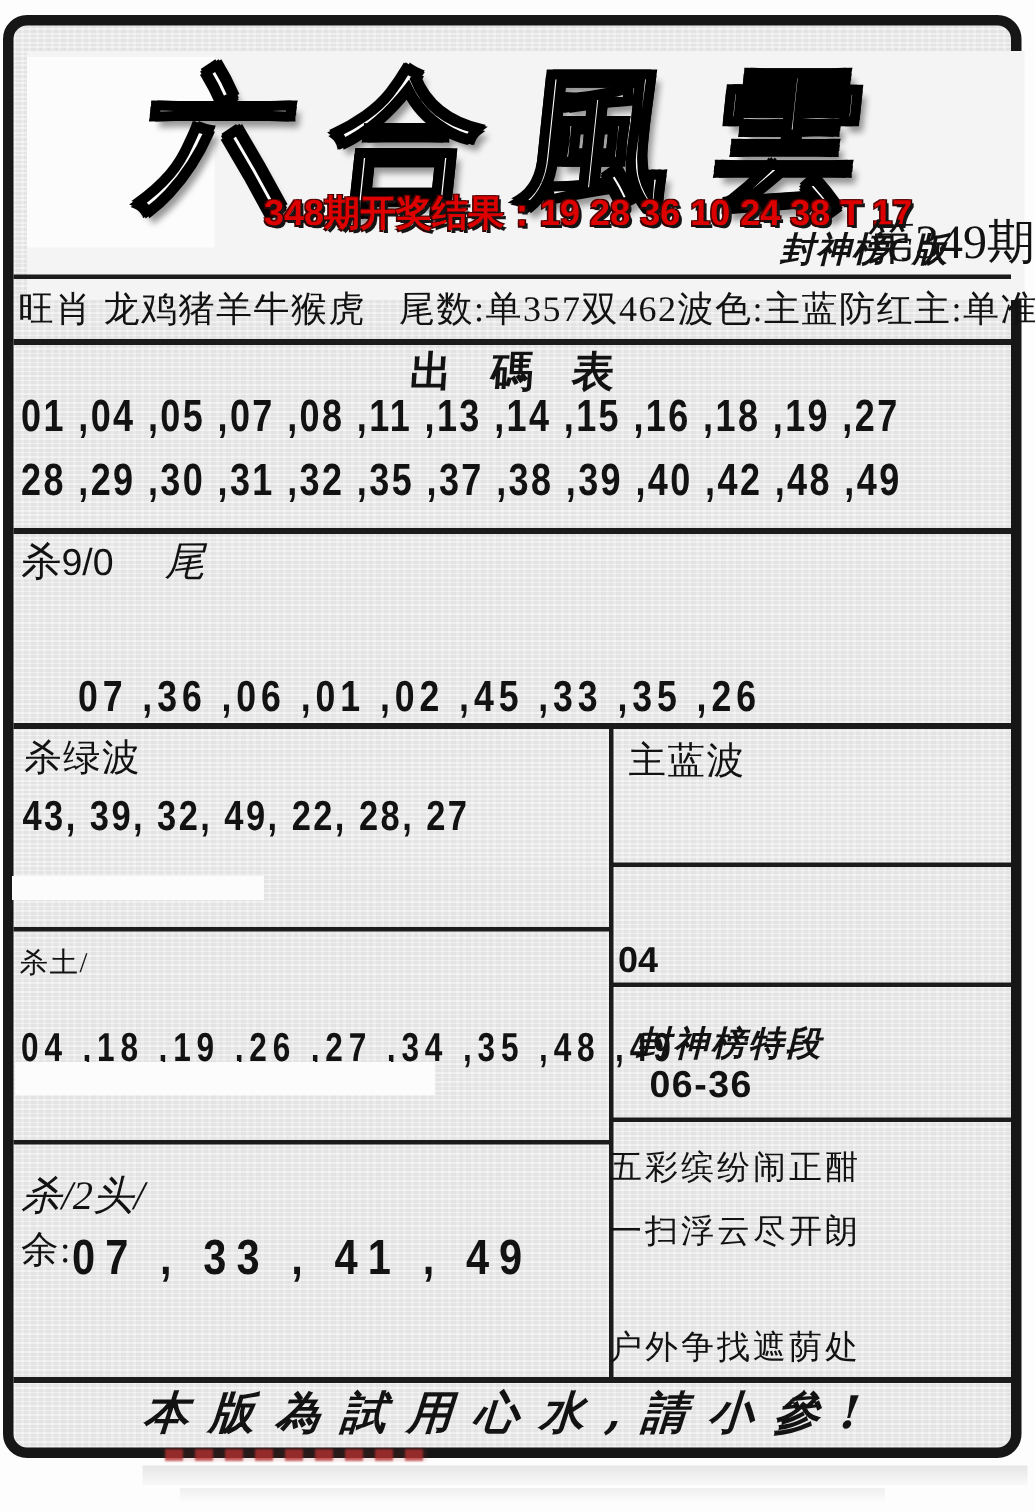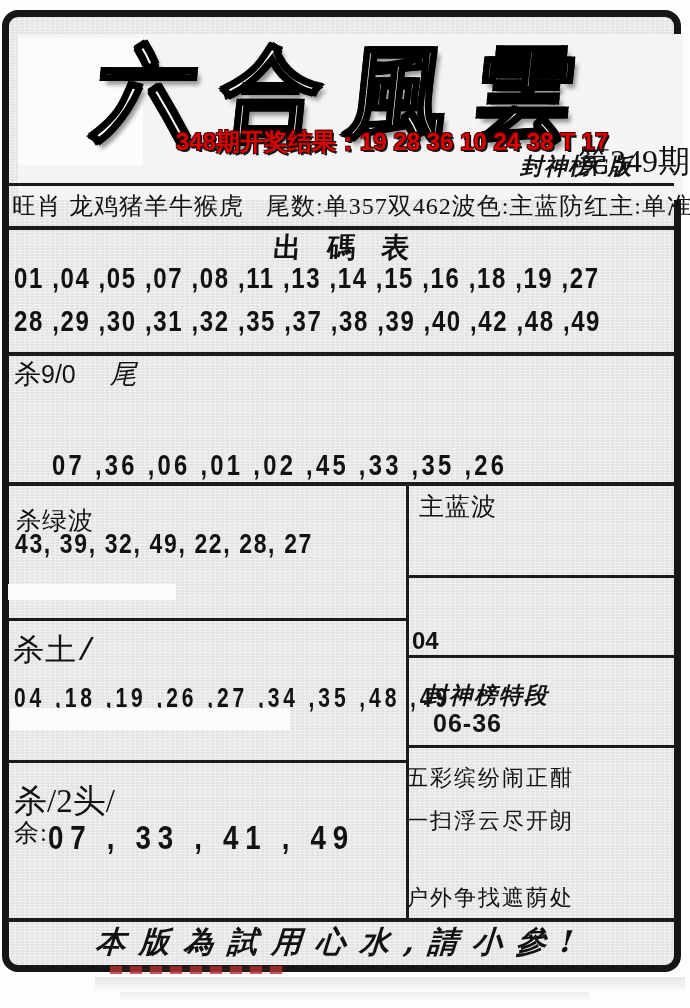--- a/index.html
+++ b/index.html
@@ -57,27 +57,27 @@
 
   .kill-tail-label { position:absolute; left:14px; top:356px; font-size:27px; }
   .kill-tail-label .frac { font-family:"Liberation Sans",sans-serif; font-size:25px; }
   .kill-tail-label .tail { font-style:italic; margin-left:34px; }
   .kt-row1 { left:10px; top:400px; } .kt-row1 .nums { font-size:29px; letter-spacing:4px; transform:scaleX(.82); }
   .kt-row2 { left:52px; top:449px; } .kt-row2 .nums { font-size:29px; letter-spacing:4px; transform:scaleX(.82); }
 
   .cell-label { position:absolute; font-size:25px; letter-spacing:1px; }
   .green-nums { left:15px; top:528px; } .green-nums .nums { font-size:28px; letter-spacing:2px; transform:scaleX(.82); }
   .blue-nums  { left:419px; top:527px; } .blue-nums .nums { font-size:26px; letter-spacing:1px; transform:scaleX(.84); }
-  .earth-label { left:13px; top:629px; font-size:31px;font-family:Liberation Mono, monospace; }
+  .earth-label { left:13px; top:629px; font-size:19px; }
   .earth-nums { left:14px; top:683px;text-decoration:underline; } .earth-nums .nums { font-size:27px; letter-spacing:5px; transform:scaleX(.78); }
   .single-value { position:absolute; left:412px; top:627px; font-family:"Liberation Sans",sans-serif; font-size:24px; font-weight:bold; }
   .special-label { position:absolute; left:424px; top:680px; font-size:23px; font-style:italic; font-weight:bold; letter-spacing:2px; }
   .special-value { position:absolute; left:433px; top:709px; font-family:"Liberation Sans",sans-serif; font-size:25px; font-weight:bold; letter-spacing:1px; }
 
-  .heads-label { position:absolute; left:14px; top:779px; font-size:33px; }
+  .heads-label { position:absolute; left:14px; top:779px; font-size:27px; font-style:italic; }
   .heads-row { left:14px; top:816px; } 
   .heads-row .prefix { font-size:25px; vertical-align:8px; }
   .heads-row .nums { font-size:33px; letter-spacing:8px; transform:scaleX(.84); }
 
   .poem-line { position:absolute; left:406px; width:268px; text-align:left; font-size:22px; letter-spacing:2px; }
 
   .footer { position:absolute; left:9px; top:922px; width:665px; text-align:center;
     font-family:"DejaVu Serif","Liberation Serif",serif; font-style:italic; font-weight:bold;
     font-size:30px; letter-spacing:14px; transform:skewX(-4deg); }
 
@@ -116,21 +116,21 @@
   <div class="hline" style="left:9px; top:352px; width:665px; height:4px;"></div>
 
   <div class="kill-tail-label">
     <span>杀</span><span class="frac">9/0</span><span class="tail">尾</span>
   </div>
   <div class="txt row-nums kt-row2"><span class="nums">07 ,36 ,06 ,01 ,02 ,45 ,33 ,35 ,26</span></div>
   <div class="hline" style="left:9px; top:482px; width:665px; height:4px;"></div>
 
   <div class="vline" style="left:406px; top:482px; width:3px; height:436px;"></div>
 
-  <div class="cell-label" style="left:16px; top:504px;">杀绿波</div>
+  <div class="cell-label" style="left:16px; top:488px;">杀绿波</div>
   <div class="txt row-nums green-nums"><span class="nums">43, 39, 32, 49, 22, 28, 27</span></div>
   <div class="white-box" style="left:8px; top:584px; width:168px; height:16px;"></div>
   <div class="hline" style="left:9px; top:618px; width:397px; height:3px;"></div>
 
   <div class="cell-label earth-label">杀土/</div>
   <div class="txt row-nums earth-nums"><span class="nums">04 ,18 ,19 ,26 ,27 ,34 ,35 ,48 ,49</span></div>
   <div class="white-box" style="left:10px; top:708px; width:280px; height:22px;"></div>
   <div class="hline" style="left:9px; top:760px; width:397px; height:3px;"></div>
 
   <div class="heads-label">杀/2头/</div>

